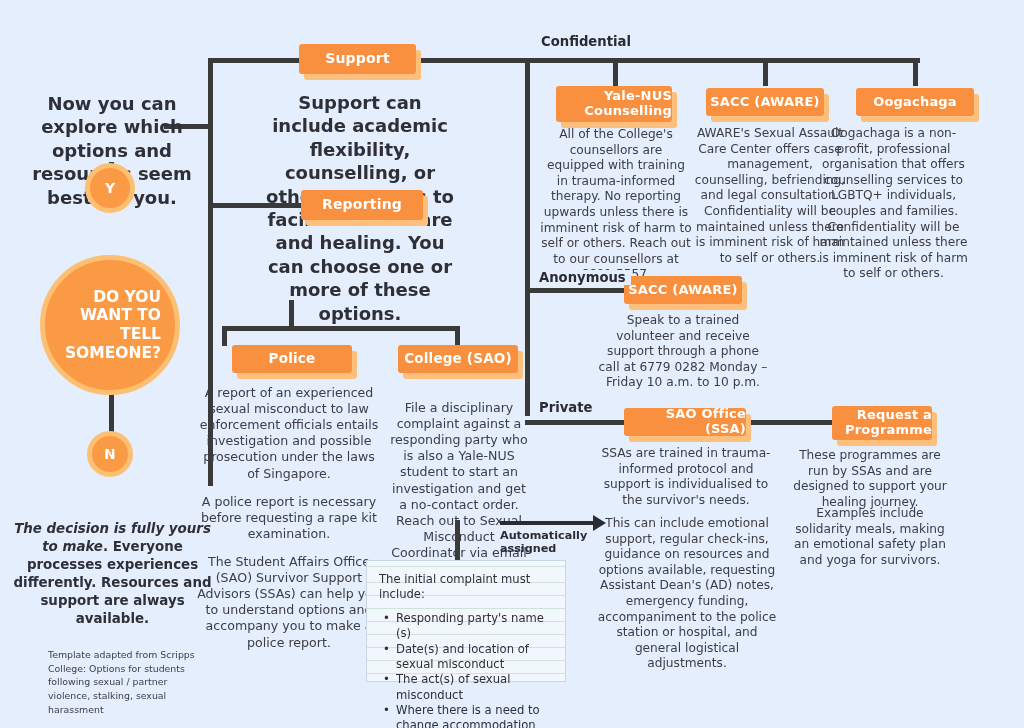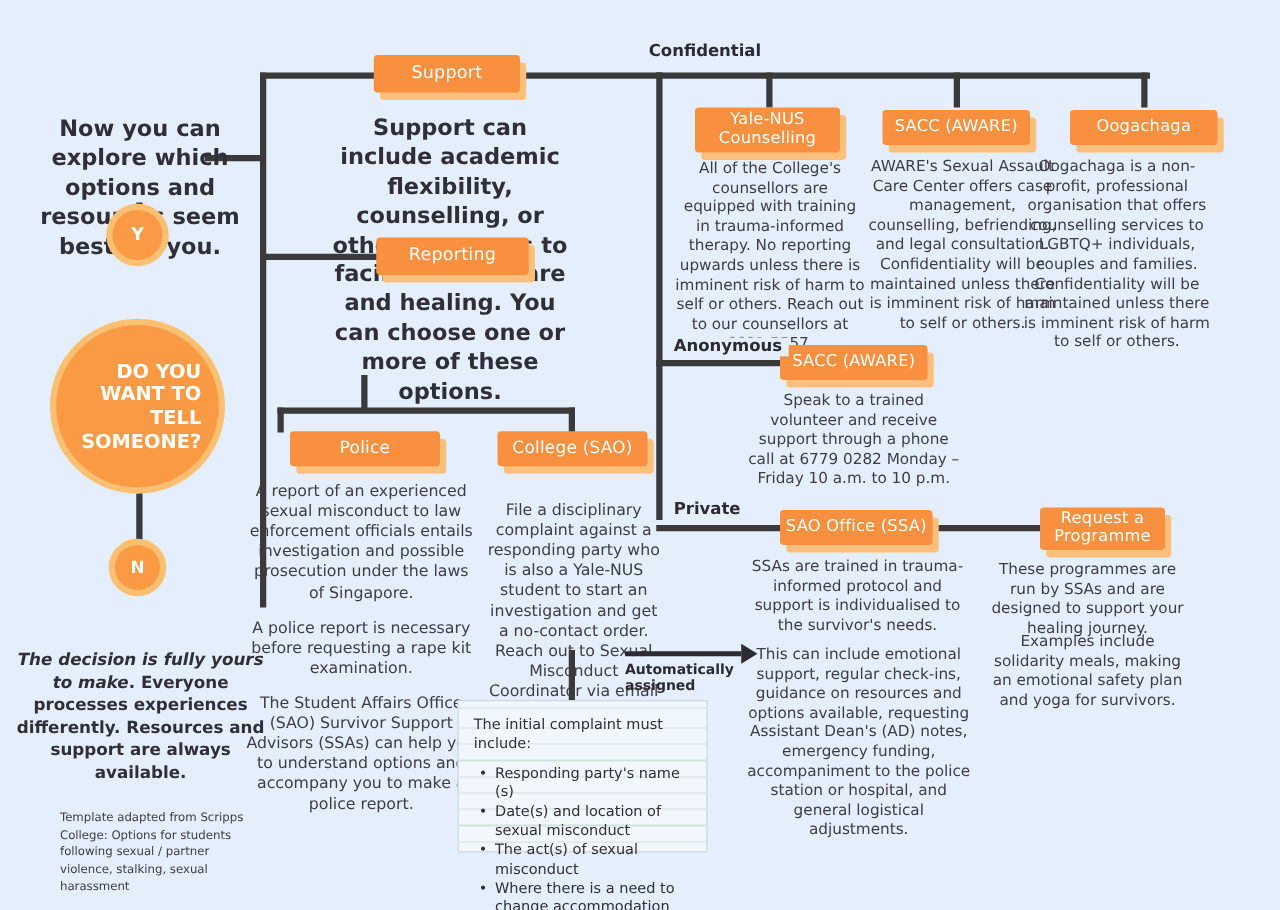--- a/index.html
+++ b/index.html
@@ -23,22 +23,22 @@
     background: #3a3a3a;
   }
   .hline { height: 5px; }
   .vline { width: 5px; }
 
   
   .btn {
     position: absolute;
     background: #f9903f;
     color: #ffffff;
-    font-weight: normal;
-    text-align: center;
+    font-weight: bold;
+    text-align: right;
     border-radius: 3px;
     display: flex;
     align-items: center;
     justify-content: center;
     box-shadow: 5px 6px 0 0 #fdc07c;
     line-height: 1.12;
     letter-spacing: 0.2px;
     box-sizing: border-box;
     z-index: 5;
   }
@@ -257,21 +257,21 @@
       <div class="note-title">The initial complaint must include:</div>
       <ul>
         <li>Responding party's name (s)</li>
         <li>Date(s) and location of sexual misconduct</li>
         <li>The act(s) of sexual misconduct</li>
         <li>Where there is a need to change accommodation (suite/RC)</li>
       </ul>
     </div>
   </div>
 
-  <div class="chan-label" style="left:514px; top:34px;">Confidential</div>
+  <div class="chan-label" style="left:536px; top:34px;">Confidential</div>
   <div class="chan-label" style="left:534px; top:270px;">Anonymous</div>
   <div class="chan-label" style="left:534px; top:400px;">Private</div>
 
   <div class="btn" style="left:556px; top:86px; width:116px; height:36px; font-size:13px;">
     <span>Yale-NUS Counselling</span>
   </div>
   <div class="txt desc-sm" style="left:540px; top:127px; width:152px;">All of the College's counsellors are equipped with training in trauma-informed therapy. No reporting upwards unless there is imminent risk of harm to self or others. Reach out to our counsellors at 6601 5557.</div>
 
   <div class="btn" style="left:706px; top:88px; width:118px; height:28px; font-size:13px;">
     <span>SACC (AWARE)</span>

